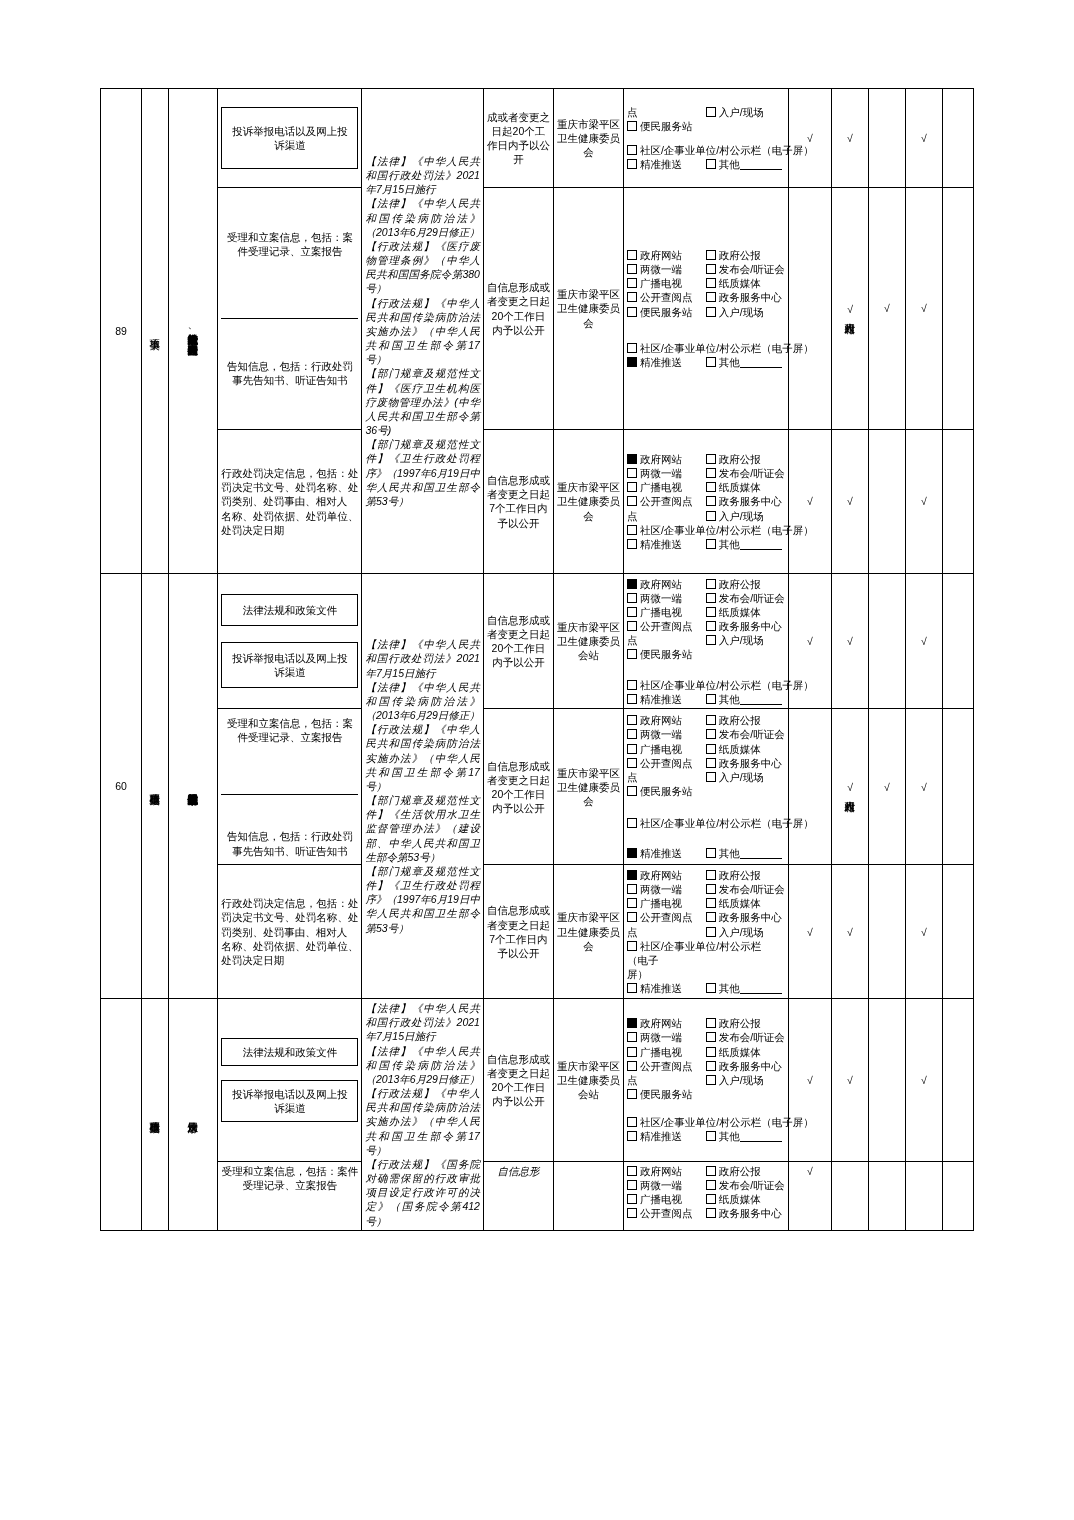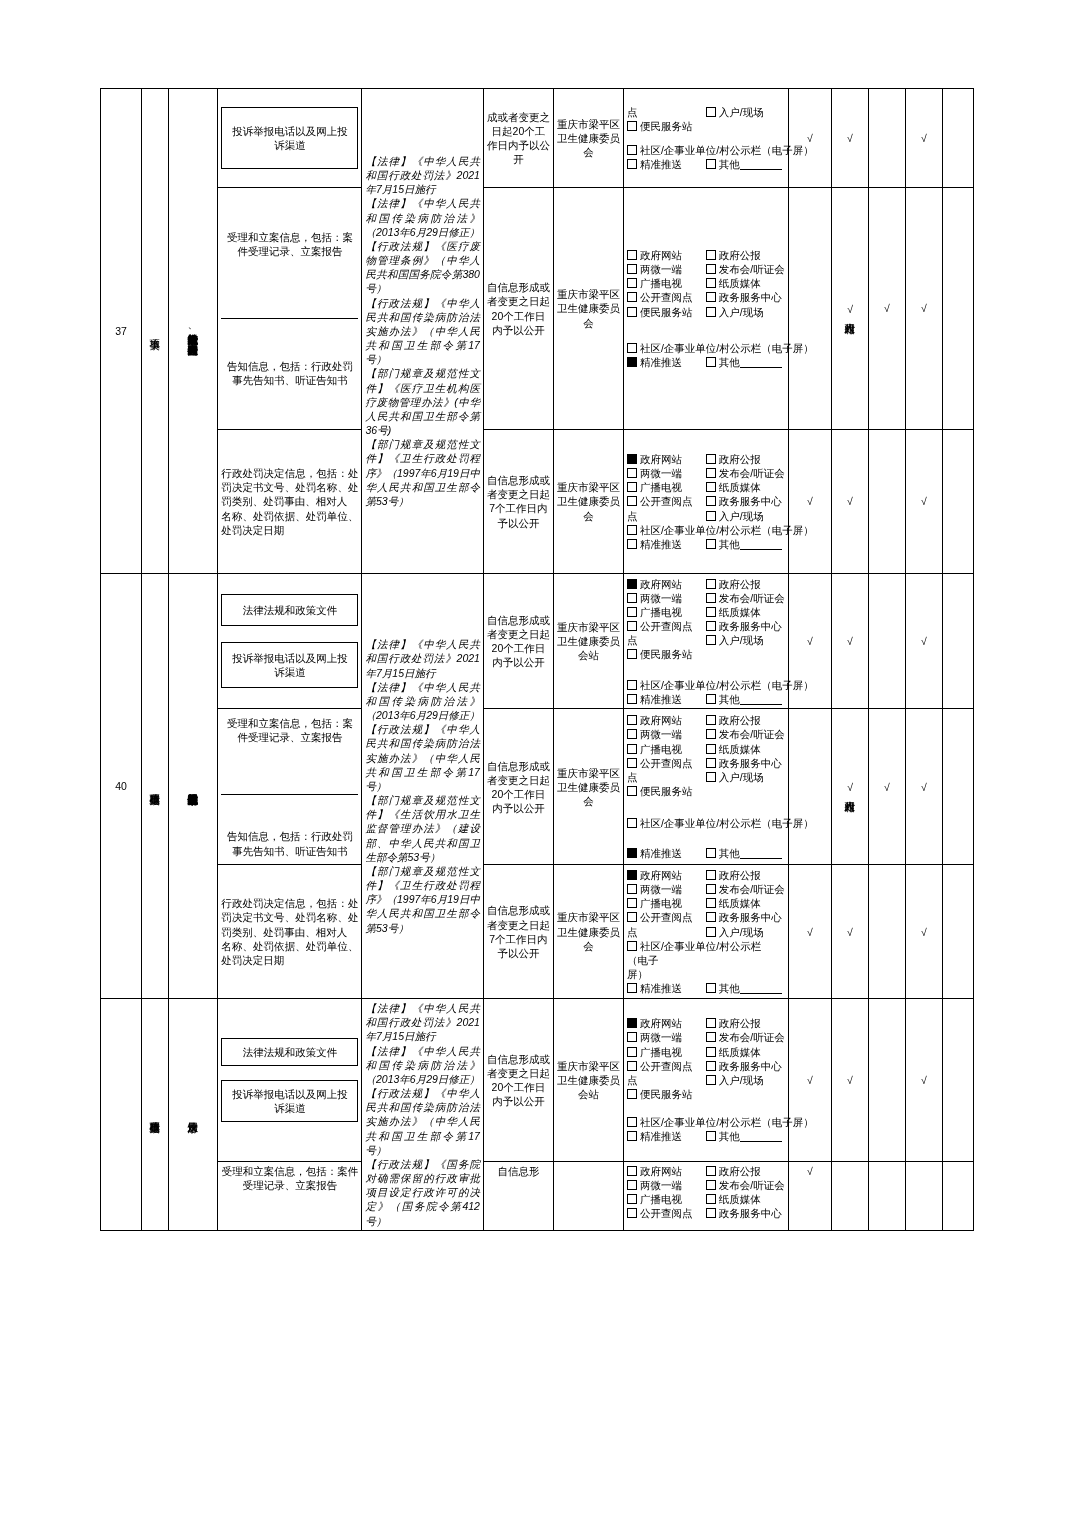--- a/index.html
+++ b/index.html
@@ -37,21 +37,21 @@
   <col style="width:160px">
   <col style="width:42px">
   <col style="width:36px">
   <col style="width:36px">
   <col style="width:36px">
   <col style="width:30px">
 </colgroup>
 
 <tbody>
         <tr>
-  <td rowspan="3" class="num">37</td>
+  <td rowspan="3" class="num">89</td>
   <td rowspan="3" class="tight">
     <div class="vtext">类事项</div>
   </td>
   <td rowspan="3" class="tight">
     <div class="vtext" style="height:480px;white-space:normal;line-height:1.15;">对收治的传染病病人或者疑似传染病病人产生的生活垃圾、未按照医疗废物进行管理和处置的处罚</div>
   </td>
   <td>
     <div style="border:1px solid #000;padding:16px 6px;text-align:center;">投诉举报电话以及网上投诉渠道</div>
   </td>
   <td rowspan="3" class="lawcell">
@@ -166,21 +166,21 @@
             </div>
   </td>
   <td class="tick">√</td>
   <td class="tick">√</td>
   <td class="tick"></td>
   <td class="tick">√</td>
   <td class="tick"></td>
 </tr>
 
 <tr>
-  <td rowspan="3" class="num">40</td>
+  <td rowspan="3" class="num">60</td>
   <td rowspan="3" class="tight">
     <div class="vtext">行政处罚类事项</div>
   </td>
   <td rowspan="3" class="tight">
     <div class="vtext" style="height:420px;white-space:normal;line-height:1.15;">对饮用水供水单位供应的饮用水不符合国家规定的生活饮用水卫生标准的处罚</div>
   </td>
   <td>
     <div style="border:1px solid #000;padding:8px 6px;text-align:center;margin-bottom:16px;">法律法规和政策文件</div>
     <div style="border:1px solid #000;padding:8px 6px;text-align:center;">投诉举报电话以及网上投诉渠道</div>
   </td>
@@ -378,21 +378,21 @@
   <td class="tick">√</td>
   <td class="tick"></td>
   <td class="tick">√</td>
   <td class="tick"></td>
 </tr>
 
 <tr>
   <td class="ctr" style="height:64px;vertical-align:top;">
     <div>受理和立案信息，包括：案件受理记录、立案报告</div>
   </td>
-  <td class="ctr" style="vertical-align:top;">自信息形</td>
+  <td class="ctr" style="vertical-align:top;font-style:italic;">自信息形</td>
   <td class="ctr"></td>
   <td class="chkwrap" style="vertical-align:top;">
     <div class="chkrow">
               <div class="chkcol"><span class="chk"></span><span>政府网站</span></div>
               <div class="chkcol"><span class="chk"></span><span>政府公报</span></div>
             </div>
     <div class="chkrow">
               <div class="chkcol"><span class="chk"></span><span>两微一端</span></div>
               <div class="chkcol"><span class="chk"></span><span>发布会/听证会</span></div>
             </div>

